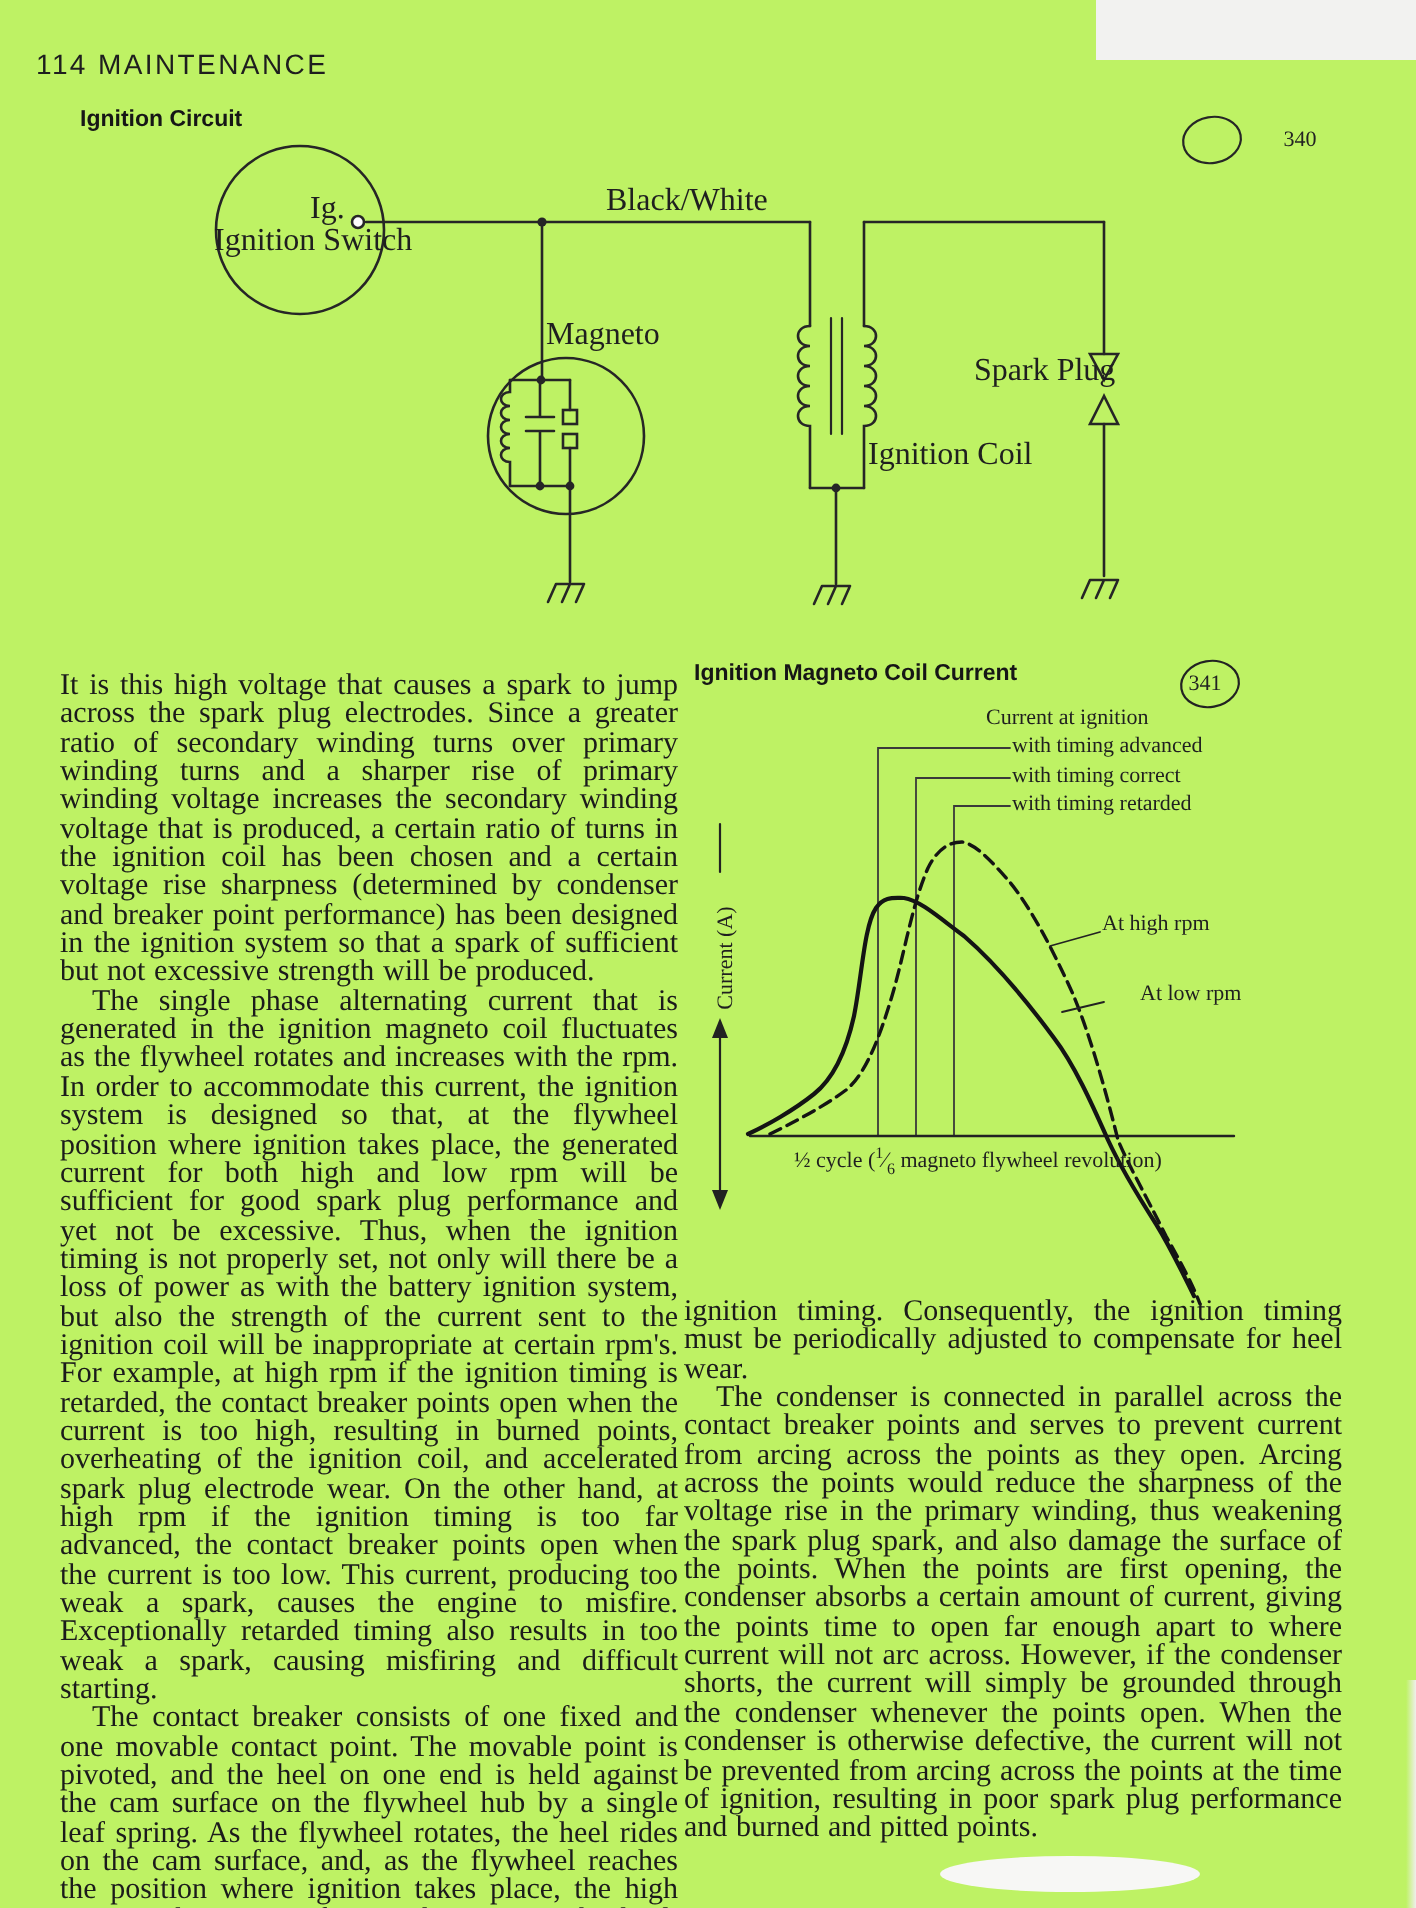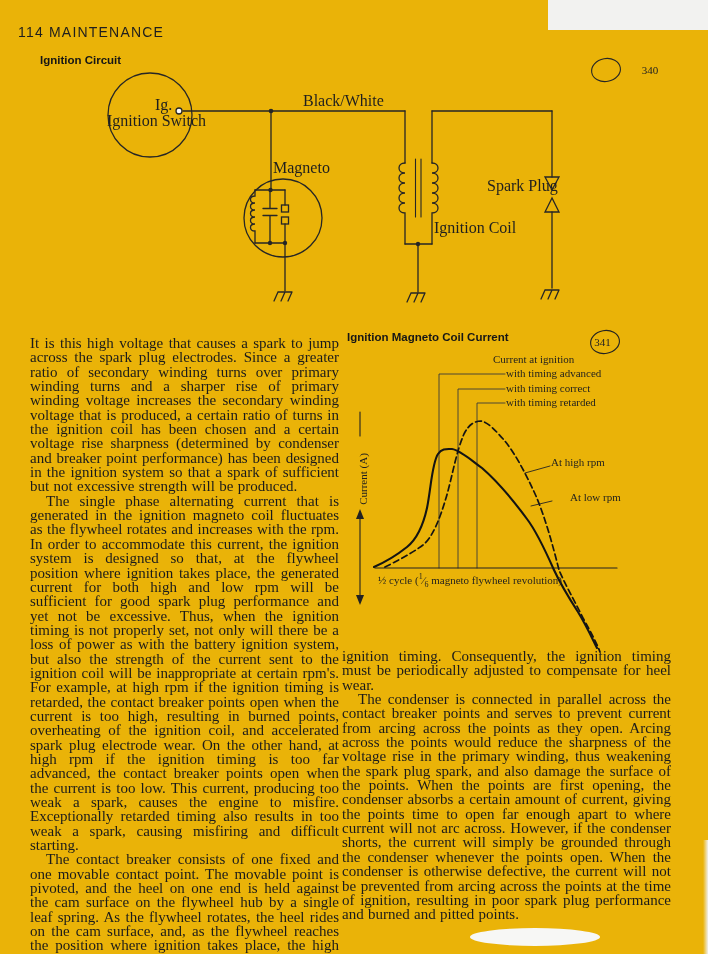--- a/index.html
+++ b/index.html
@@ -1,33 +1,33 @@
 <!DOCTYPE html>
 <html><head>
 <meta charset="utf-8">
 <style>
   html,body{margin:0;padding:0;background:#e9e9e7;}
   .page{
     position:relative;width:708px;height:954px;margin:0 auto;
-    background:#eab308;overflow:hidden;
+    background:#bef264;overflow:hidden;
     font-family:"Liberation Serif","DejaVu Serif",serif;color:#1c1c1c;
   }
   .abs{position:absolute;}
   .sans{font-family:"Liberation Sans","DejaVu Sans",sans-serif;}
   .page-header{left:18px;top:24px;font-size:14px;letter-spacing:1.2px;color:#1e1e1e;}
   .section-title{left:40px;top:54px;font-size:11.5px;font-weight:bold;color:#161616;}
   .chart-title{left:347px;top:331px;font-size:11.5px;font-weight:bold;color:#161616;}
   .diagram-label{font-size:16px;color:#1f1f1f;white-space:nowrap;}
   .badge-text{font-size:11px;color:#222;text-align:center;}
   .legend-text{font-size:11px;color:#1f1f1f;white-space:nowrap;}
   .col{font-size:15px;line-height:14.35px;text-align:justify;color:#1b1b1b;word-spacing:0.6px;}
   .col p{margin:0;}
   .col p + p{text-indent:16px;}
   .ylabel{width:90px;text-align:center;transform:rotate(-90deg);transform-origin:center;}
-  .xaxis-label{font-size:11px;color:#1f1f1f;white-space:nowrap;}
+  .xaxis-label{font-size:11px;color:#1f1f1f;white-space:nowrap;margin-left:19px;}
   .xaxis-label sup{font-size:8px;}
   .xaxis-label sub{font-size:8px;}
   svg{position:absolute;overflow:visible;}
   .artifact{position:absolute;pointer-events:none;}
 </style>
 </head>
 <body>
 
 <div class="page">
 

